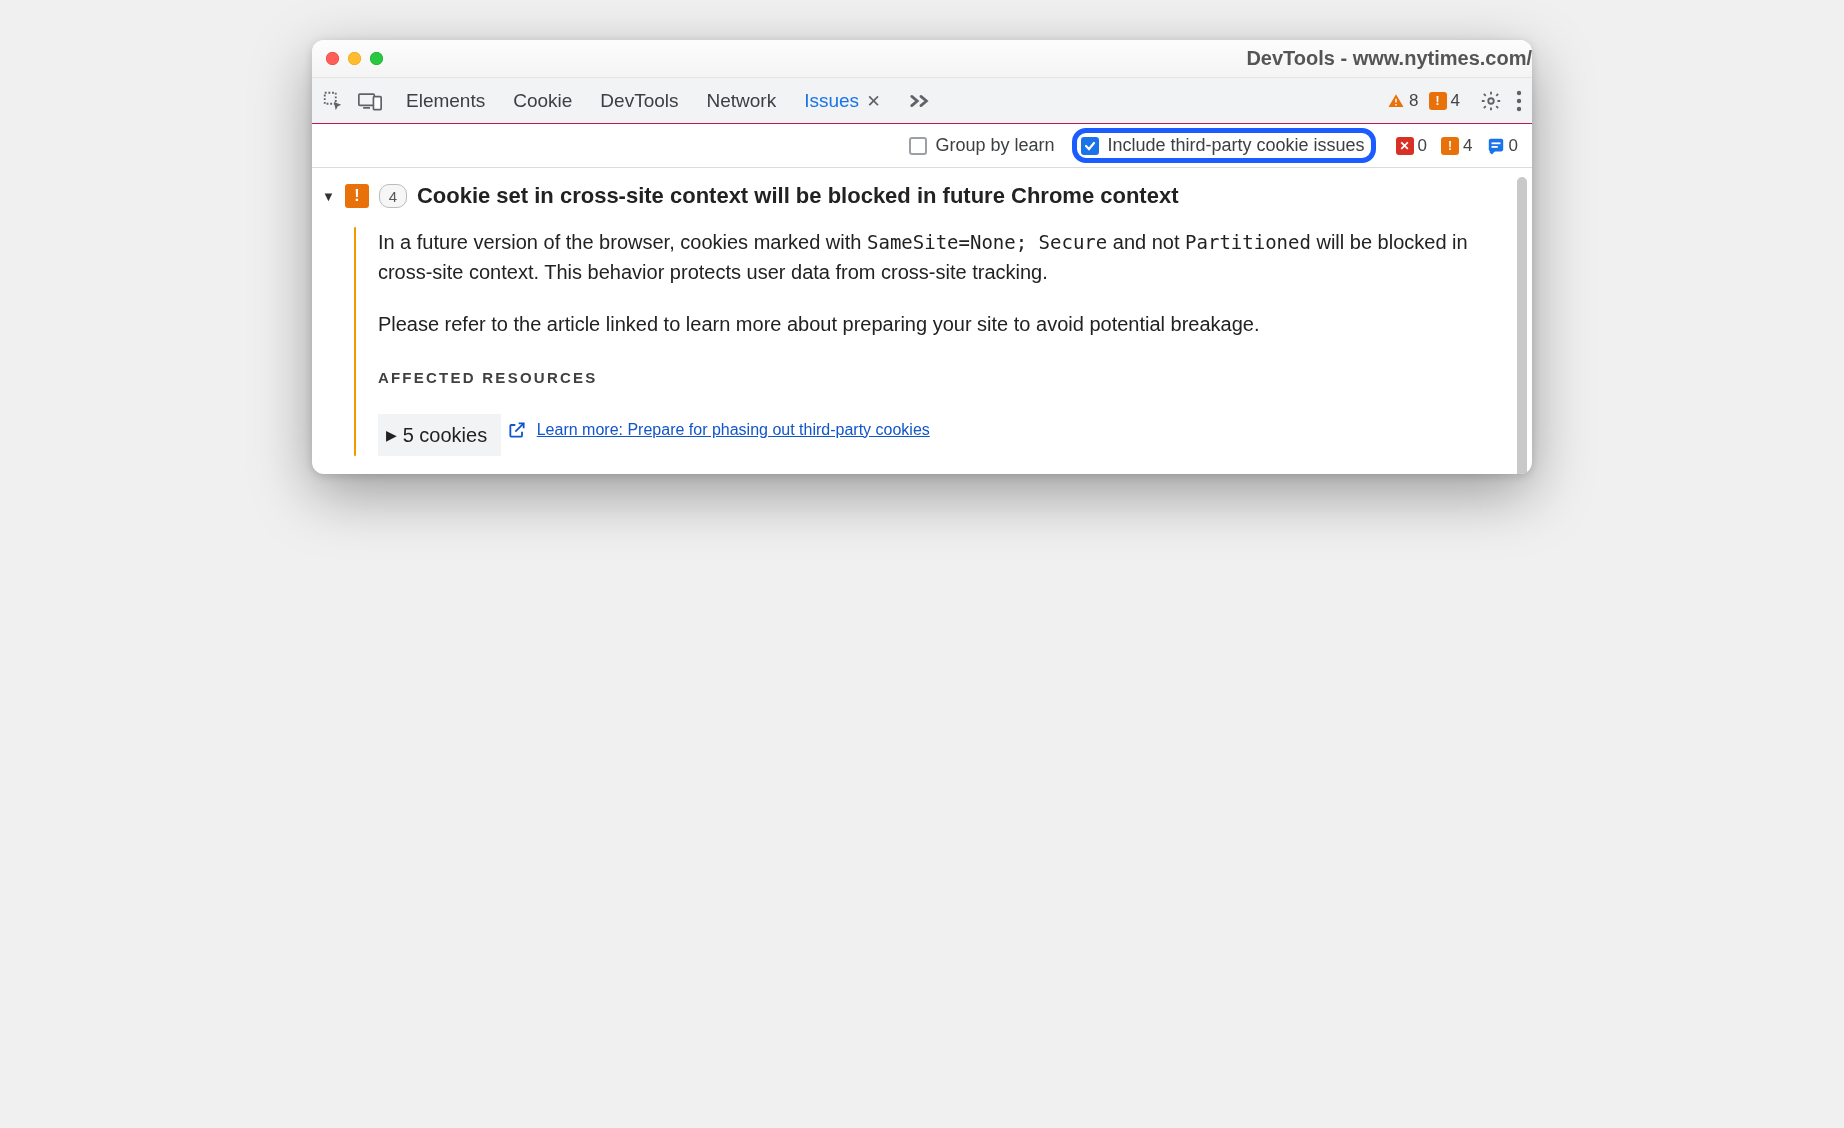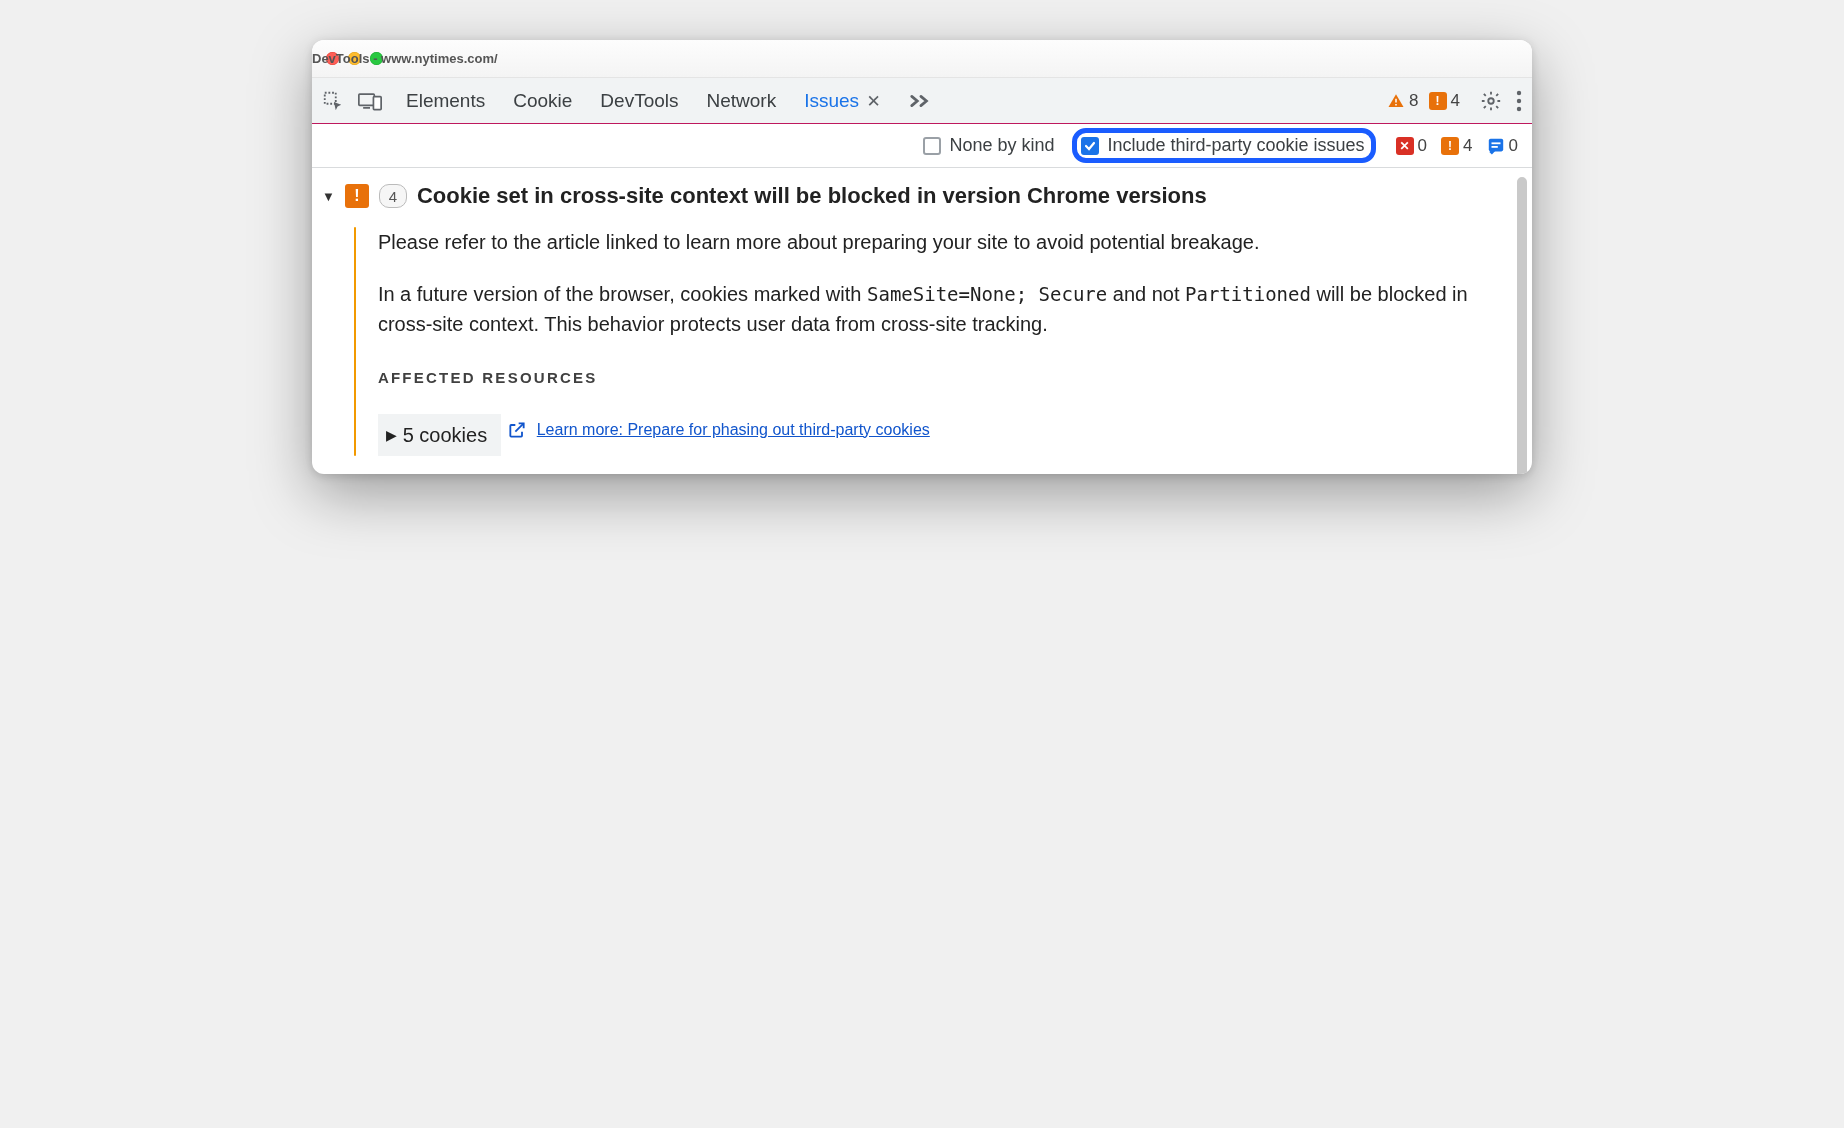--- a/index.html
+++ b/index.html
@@ -30,22 +30,22 @@
       position: relative;
     }
     .traffic-lights { display: flex; gap: 9px; }
     .tl { width: 13px; height: 13px; border-radius: 50%; }
     .tl.red { background: #ff5f57; box-shadow: inset 0 0 0 0.5px #e33e32; }
     .tl.yellow { background: #febc2e; box-shadow: inset 0 0 0 0.5px #e1a116; }
     .tl.green { background: #28c840; box-shadow: inset 0 0 0 0.5px #17a82e; }
     .title {
       position: absolute;
       left: 0; right: 0;
-      text-align: left;
-      font-size: 13px;
+      text-align: right;
+      font-size: 20px;
       font-weight: 600;
       color: #555;
       pointer-events: none;
     }
 
     .toolbar {
       display: flex;
       align-items: center;
       height: 46px;
       background: #f1f3f4;
@@ -214,21 +214,21 @@
           <circle cx="3" cy="11" r="2.2"></circle>
           <circle cx="3" cy="19" r="2.2"></circle>
         </svg>
     </span>
   </div>
 
   <div class="filterbar">
     <div class="filter-left">
       <label class="checkbox-wrap">
         <span class="chk"></span>
-        <span>None by kind</span>
+        <span>Group by learn</span>
       </label>
       <div class="highlight-ring">
         <label class="checkbox-wrap">
           <span class="chk checked">
             <svg width="12" height="12" viewBox="0 0 12 12">
                 <path d="M2 6 L5 9 L10 3" stroke="#fff" stroke-width="2.2" fill="none" stroke-linecap="round"></path>
               </svg>
           </span>
           <span>Include third-party cookie issues</span>
         </label>
@@ -255,30 +255,30 @@
     </div>
   </div>
 
   <div class="content">
     <div class="scrollbar-thumb"></div>
 
     <div class="issue-row">
       <span class="disclose">▼</span>
       <span class="sev-icon">!</span>
       <span class="count-pill">4</span>
-      <span class="issue-title">Cookie set in cross-site context will be blocked in version Chrome versions</span>
+      <span class="issue-title">Cookie set in cross-site context will be blocked in future Chrome context</span>
     </div>
 
     <div class="issue-body-wrap">
       <div class="strip"></div>
       <div class="issue-body">
-        <p>Please refer to the article linked to learn more about preparing your site to avoid potential breakage.</p>
         <p>
           <span>In a future version of the browser, cookies marked with </span><span class="mono">SameSite=None; Secure</span><span> and not </span><span class="mono">Partitioned</span><span> will be blocked in cross-site context. This behavior protects user data from cross-site tracking.</span>
         </p>
+        <p>Please refer to the article linked to learn more about preparing your site to avoid potential breakage.</p>
 
         <div class="aff-label">AFFECTED RESOURCES</div>
         <div class="cookies-chip">
           <span style="font-size:14px;">▶</span>
           <span>5 cookies</span>
         </div>
 
         <div class="learn-link">
           <span>
             <svg width="20" height="20" viewBox="0 0 24 24" fill="none" stroke="#1155cc" stroke-width="2.2">

